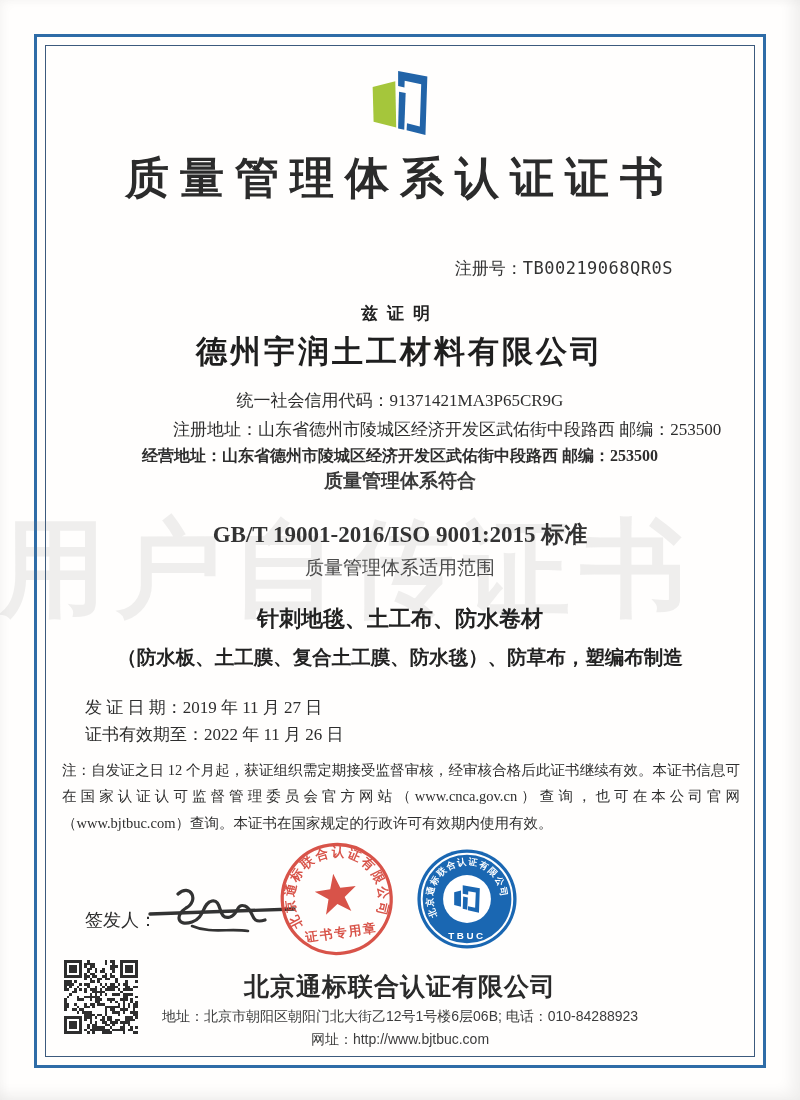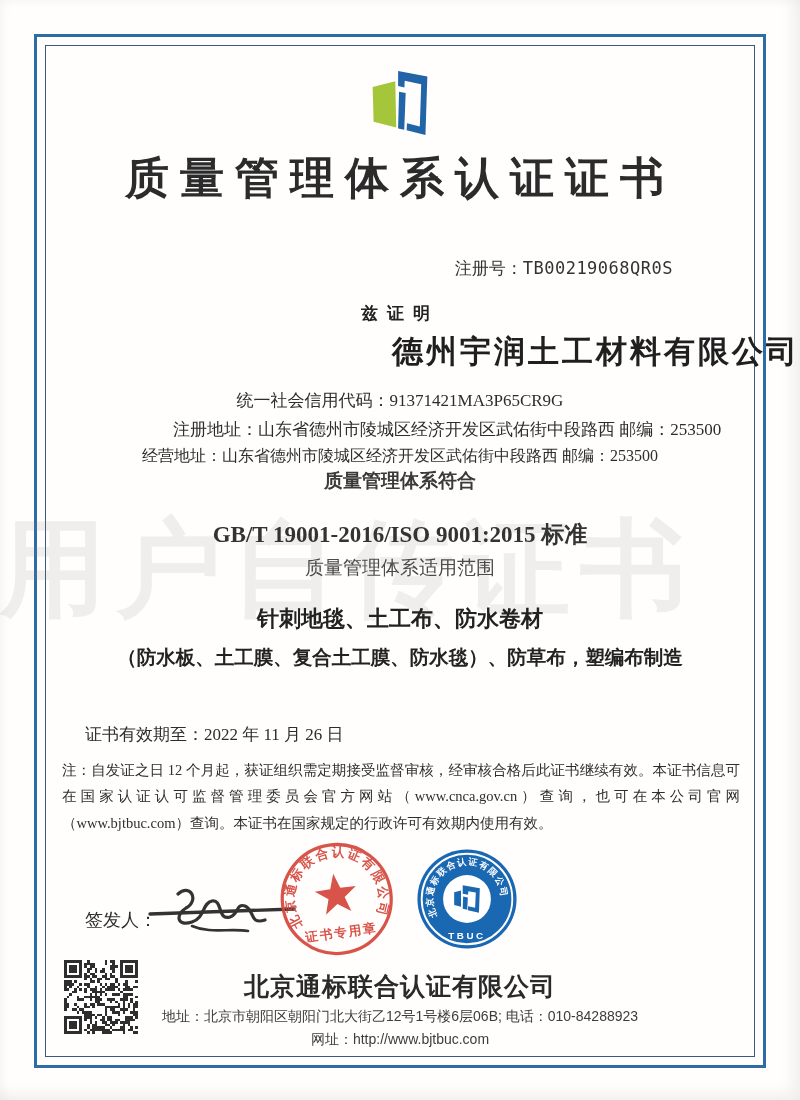--- a/index.html
+++ b/index.html
@@ -18,24 +18,24 @@
     top:498px;left:0;width:100%;text-align:left;z-index:1;
     font-size:106px;font-weight:700;letter-spacing:10px;
     color:rgba(120,120,120,0.12);white-space:nowrap;
     font-family:"Liberation Sans",sans-serif;user-select:none;
   }
   .logo{top:64px;left:50%;transform:translateX(-50%);}
   .title{top:149px;font-size:44px;font-weight:700;letter-spacing:11px;color:#2b2b2b;font-family:"Liberation Sans",sans-serif;}
   .reg-line{top:257px;right:127px;font-size:17px;color:#333;}
   .reg-line .val{font-family:"DejaVu Sans Mono",monospace;letter-spacing:0.5px;}
   .certify{top:302px;font-size:17px;font-weight:700;letter-spacing:9px;color:#222;}
-  .company{top:331px;font-size:31px;font-weight:700;letter-spacing:3px;color:#1f1f1f;text-align:right;}
+  .company{top:331px;font-size:31px;font-weight:700;letter-spacing:3px;color:#1f1f1f;}
   .credit{top:389px;font-size:17px;color:#2d2d2d;}
   .addr1{top:418px;font-size:17px;color:#2d2d2d;padding-left:47px;}
-  .addr2{top:446px;font-size:16px;color:#2d2d2d;}
+  .addr2{top:446px;font-size:16px;color:#2d2d2d;font-weight:bold;}
   .conform{top:468px;font-size:19px;font-weight:700;color:#3a3a3a;}
   .standard{top:519px;font-size:23px;font-weight:700;color:#333;}
   .scope-head{top:555px;font-size:19px;color:#4a4a4a;}
   .scope1{top:604px;font-size:22px;font-weight:700;color:#222;}
   .scope2{top:644px;font-size:19.5px;font-weight:700;color:#222;}
   .date1{top:696px;left:85px;font-size:17px;color:#2d2d2d;}
   .date2{top:723px;left:85px;font-size:17px;color:#2d2d2d;}
   .note{top:757px;left:62px;width:678px;font-size:14.5px;line-height:1.82;text-align:justify;color:#2e2e2e;}
   .sig-label{top:908px;left:85px;font-size:18px;color:#2d2d2d;}
   .signature{top:880px;left:148px;}
@@ -80,20 +80,23 @@
 
   <div class="abs center addr1 z">注册地址：山东省德州市陵城区经济开发区武佑街中段路西  邮编：253500</div>
   <div class="abs center addr2 z">经营地址：山东省德州市陵城区经济开发区武佑街中段路西  邮编：253500</div>
 
   <div class="abs center conform z">质量管理体系符合</div>
   <div class="abs center standard z">GB/T 19001-2016/ISO 9001:2015 标准</div>
   <div class="abs center scope-head z">质量管理体系适用范围</div>
   <div class="abs center scope1 z">针刺地毯、土工布、防水卷材</div>
   <div class="abs center scope2 z">（防水板、土工膜、复合土工膜、防水毯）、防草布，塑编布制造</div>
 
+  <div class="abs date1 z">
+    <span>发 证 日 期：</span><span>2019 年 11 月 27 日</span>
+  </div>
   <div class="abs date2 z">
     <span>证书有效期至：</span><span>2022 年 11 月 26 日</span>
   </div>
 
   <div class="abs note z">注：自发证之日 12 个月起，获证组织需定期接受监督审核，经审核合格后此证书继续有效。本证书信息可在国家认证认可监督管理委员会官方网站（www.cnca.gov.cn）查询，也可在本公司官网（www.bjtbuc.com）查询。本证书在国家规定的行政许可有效期内使用有效。</div>
 
   <div class="abs sig-label z">签发人：</div>
   <div class="abs signature z">
     <svg width="150" height="60" viewBox="0 0 150 60" aria-hidden="true">
       <g fill="none" stroke="#333333" stroke-linecap="round">

